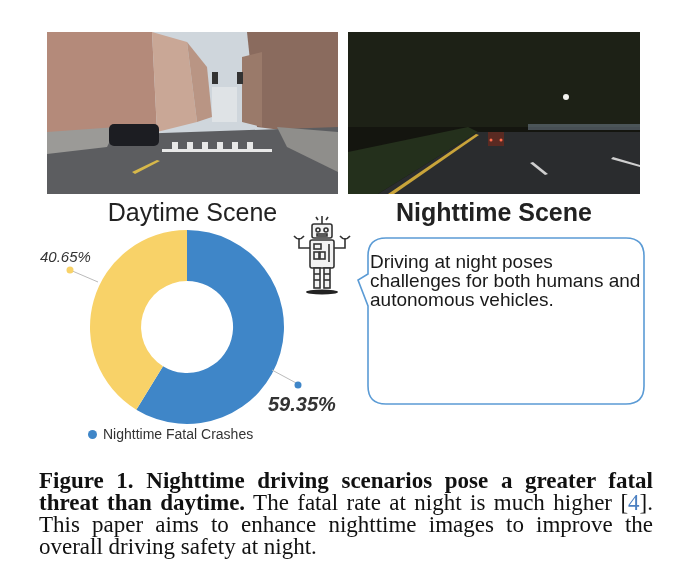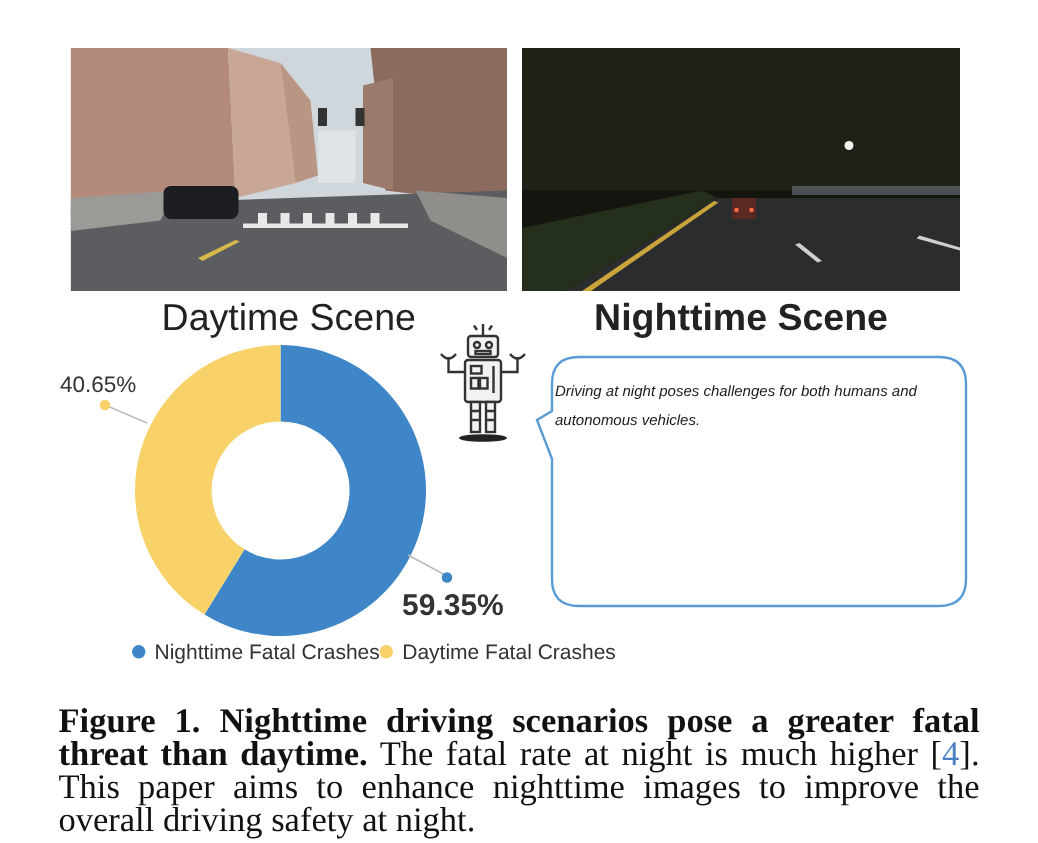--- a/index.html
+++ b/index.html
@@ -5,29 +5,29 @@
   html, body { margin:0; padding:0; background:#ffffff; }
   body { width:692px; height:562px; position:relative; overflow:hidden; font-family:"Liberation Sans", sans-serif; }
   .photo { position:absolute; top:32px; height:162px; overflow:hidden; }
   .photo svg { display:block; width:100%; height:100%; }
   #day-photo { left:47px; width:291px; }
   #night-photo { left:348px; width:292px; }
   .caption-scene { position:absolute; top:198px; font-size:25px; color:#222; text-align:center; }
   #day-caption { left:47px; width:291px; }
   #night-caption { left:348px; width:292px;font-weight:bold; }
   #donut { position:absolute; left:60px; top:230px; width:270px; height:200px; }
-  .pct { position:absolute; font-size:15px; color:#333; }
+  .pct { position:absolute; font-size:15px; color:#333;font-style:italic; }
   #pct-day { left:40px; top:248px; }
   #pct-night { left:268px; top:393px; font-weight:bold; font-size:20px; }
   #legend { position:absolute; top:426px; left:88px; font-size:14px; color:#333; display:flex; }
   .lg { display:flex; align-items:center; gap:6px; }
   .dot { width:9px; height:9px; border-radius:50%; display:inline-block; }
   #robot { position:absolute; left:287px; top:212px; width:70px; height:90px; }
   #bubble { position:absolute; left:356px; top:236px; width:290px; height:170px; }
-  #bubble-text { position:absolute; left:370px; top:252px; width:272px; font-size:10px; line-height:19px; color:#1a1a1a;font-style:italic; }
+  #bubble-text { position:absolute; left:370px; top:252px; width:272px; font-size:19px; line-height:19px; color:#1a1a1a; }
   #bubble-text p { margin:0 0 8px 0; }
   #figure-caption { position:absolute; left:39px; top:470px; width:614px; font-family:"Liberation Serif", serif; font-size:23px; line-height:22px; color:#111; text-align:justify; }
   #figure-caption b { font-weight:bold; }
   .cite { color:#4a7fc1; }
 </style>
 </head>
 <body>
 
 <div id="day-photo" class="photo">
   <svg viewBox="0 0 291 162" preserveAspectRatio="none">
@@ -87,24 +87,20 @@
   <circle cx="238" cy="155" r="3.5" fill="#3f86c8"></circle>
 </svg>
 <div id="pct-day" class="pct">40.65%</div>
 <div id="pct-night" class="pct">59.35%</div>
 
 <div id="legend">
   <div class="lg">
     <span class="dot" style="background:#3f86c8"></span>
     <span>Nighttime Fatal Crashes</span>
   </div>
-  <div class="lg">
-    <span class="dot" style="background:#f8d268"></span>
-    <span>Daytime Fatal Crashes</span>
-  </div>
 </div>
 
 <svg id="robot" viewBox="0 0 70 90">
   <g stroke="#333" stroke-width="1.6" fill="#f2f2f2">
     <line x1="35" y1="4" x2="35" y2="12"></line>
     <line x1="29" y1="5" x2="31" y2="8"></line>
       <line x1="41" y1="5" x2="39" y2="8"></line>
     <rect x="25" y="12" width="20" height="14" rx="2"></rect>
     <circle cx="31" cy="18" r="2"></circle>
       <circle cx="39" cy="18" r="2"></circle>

